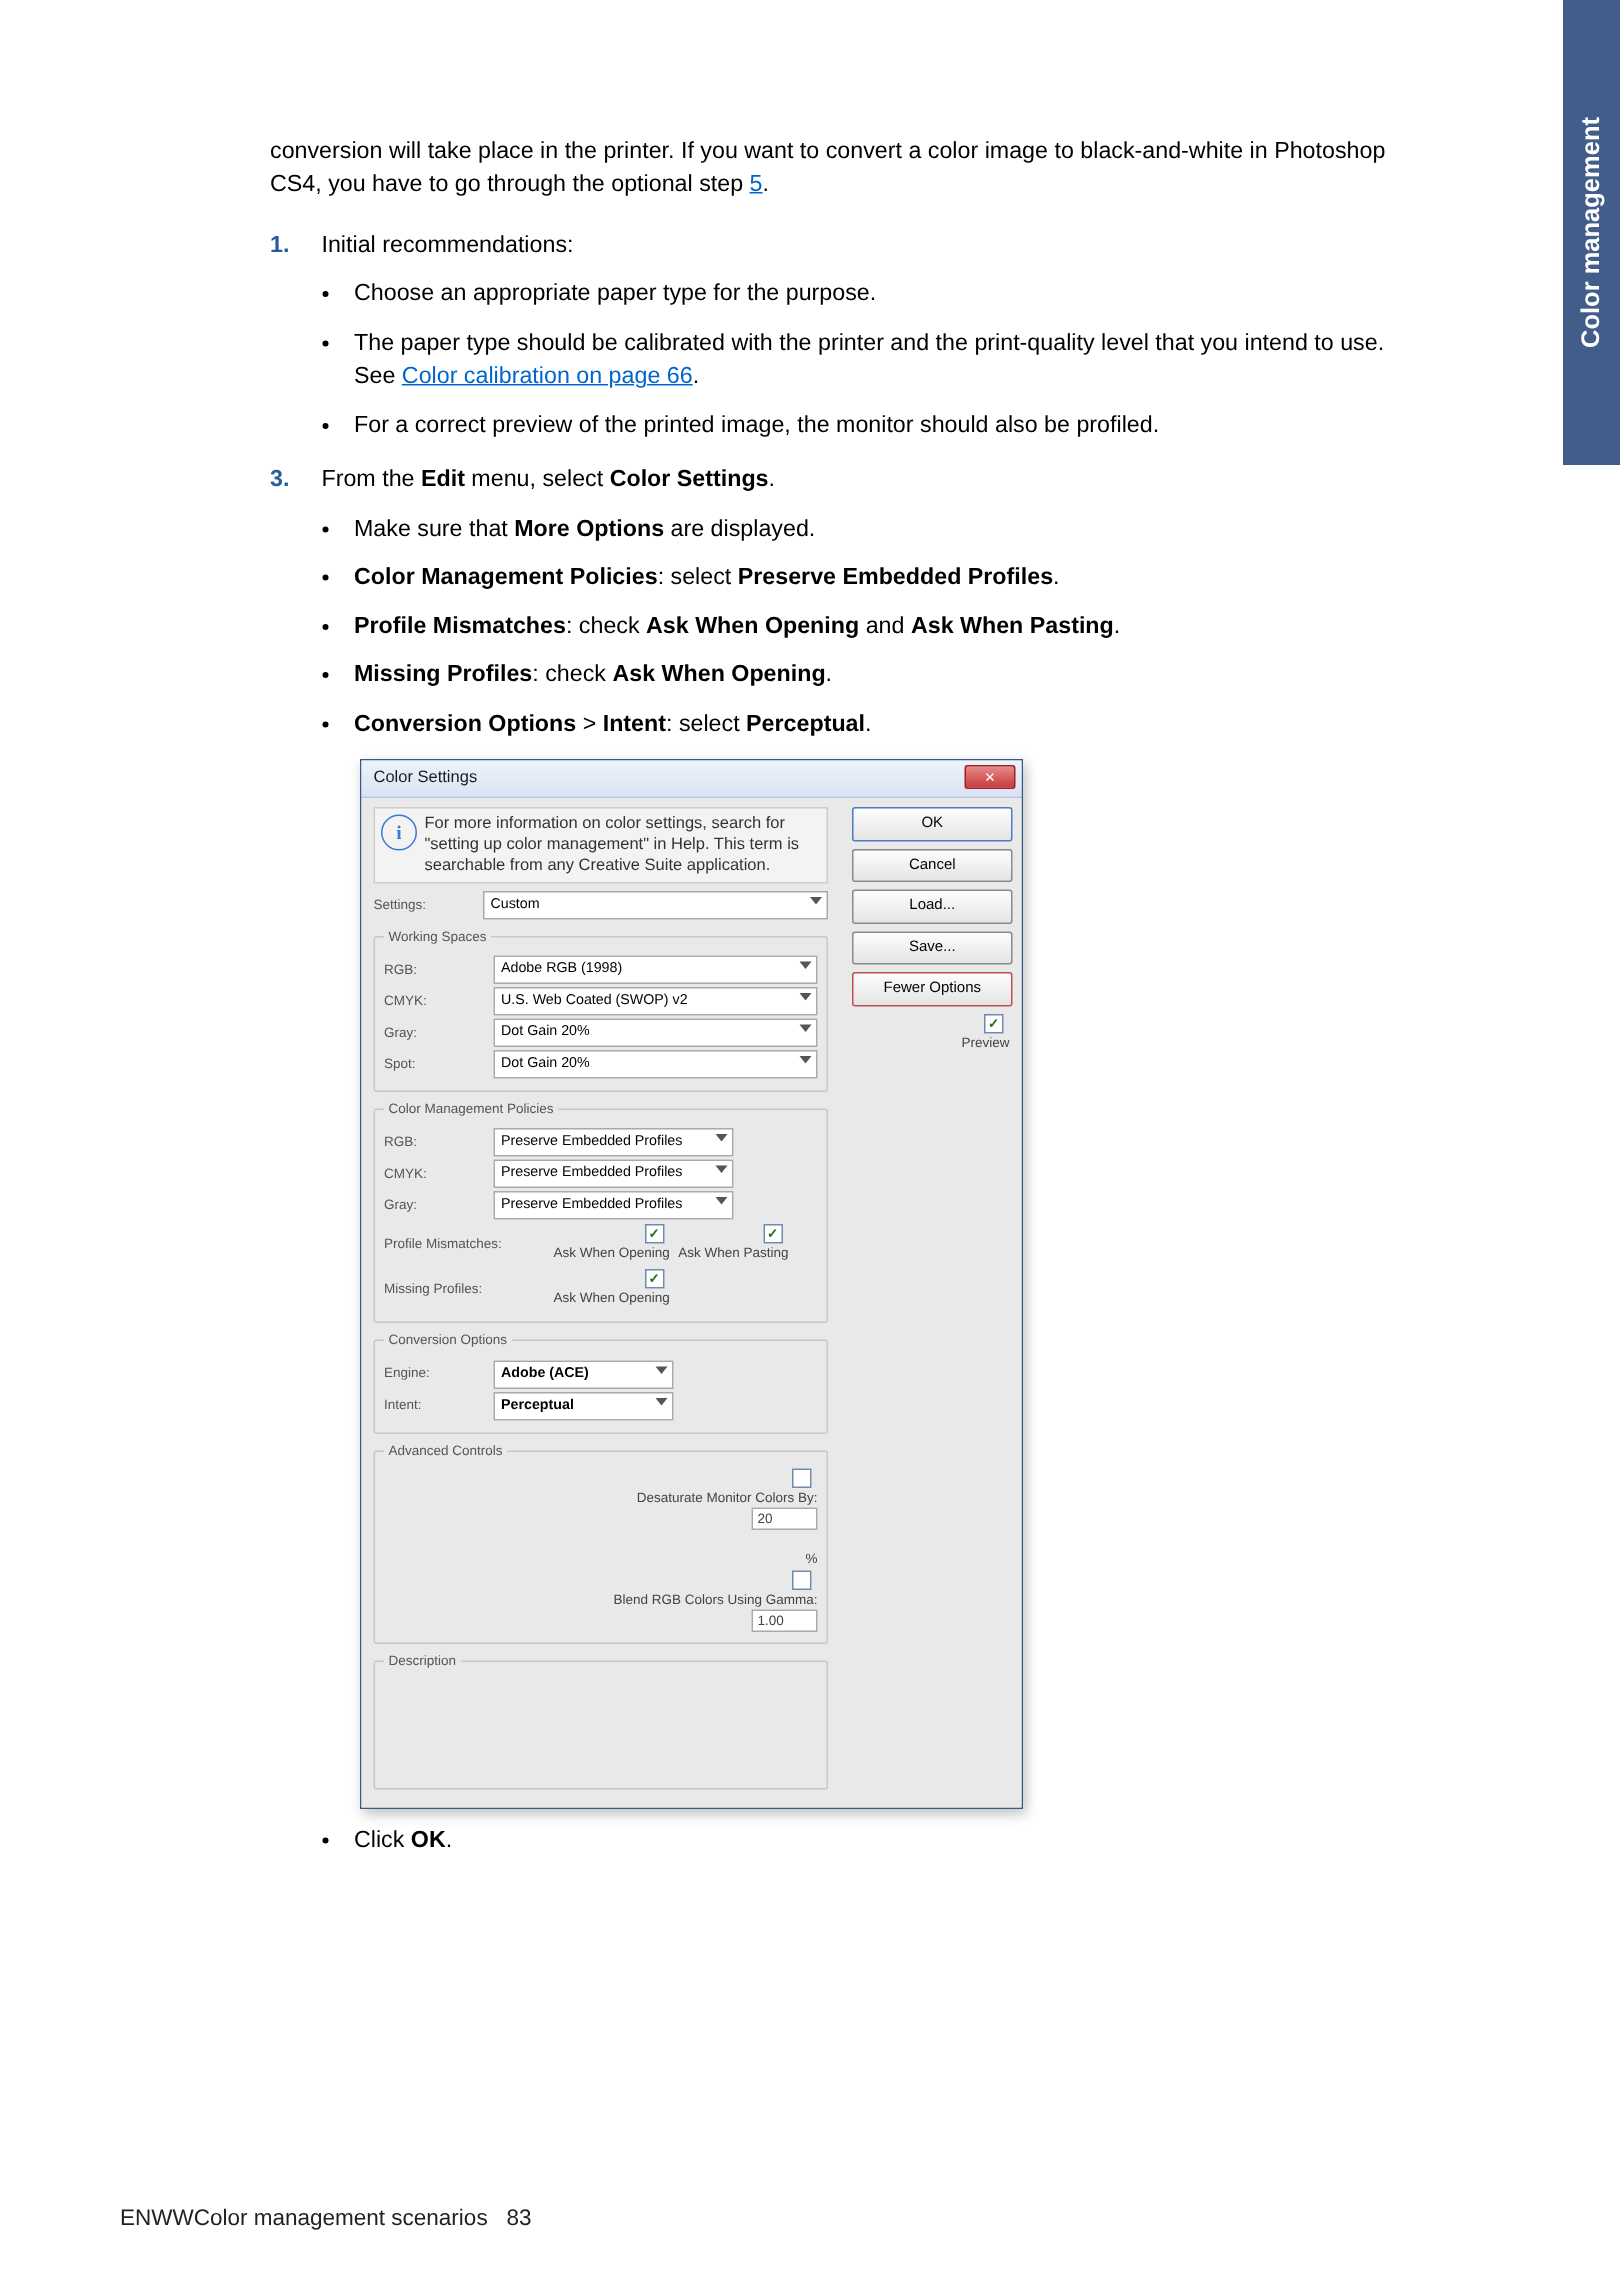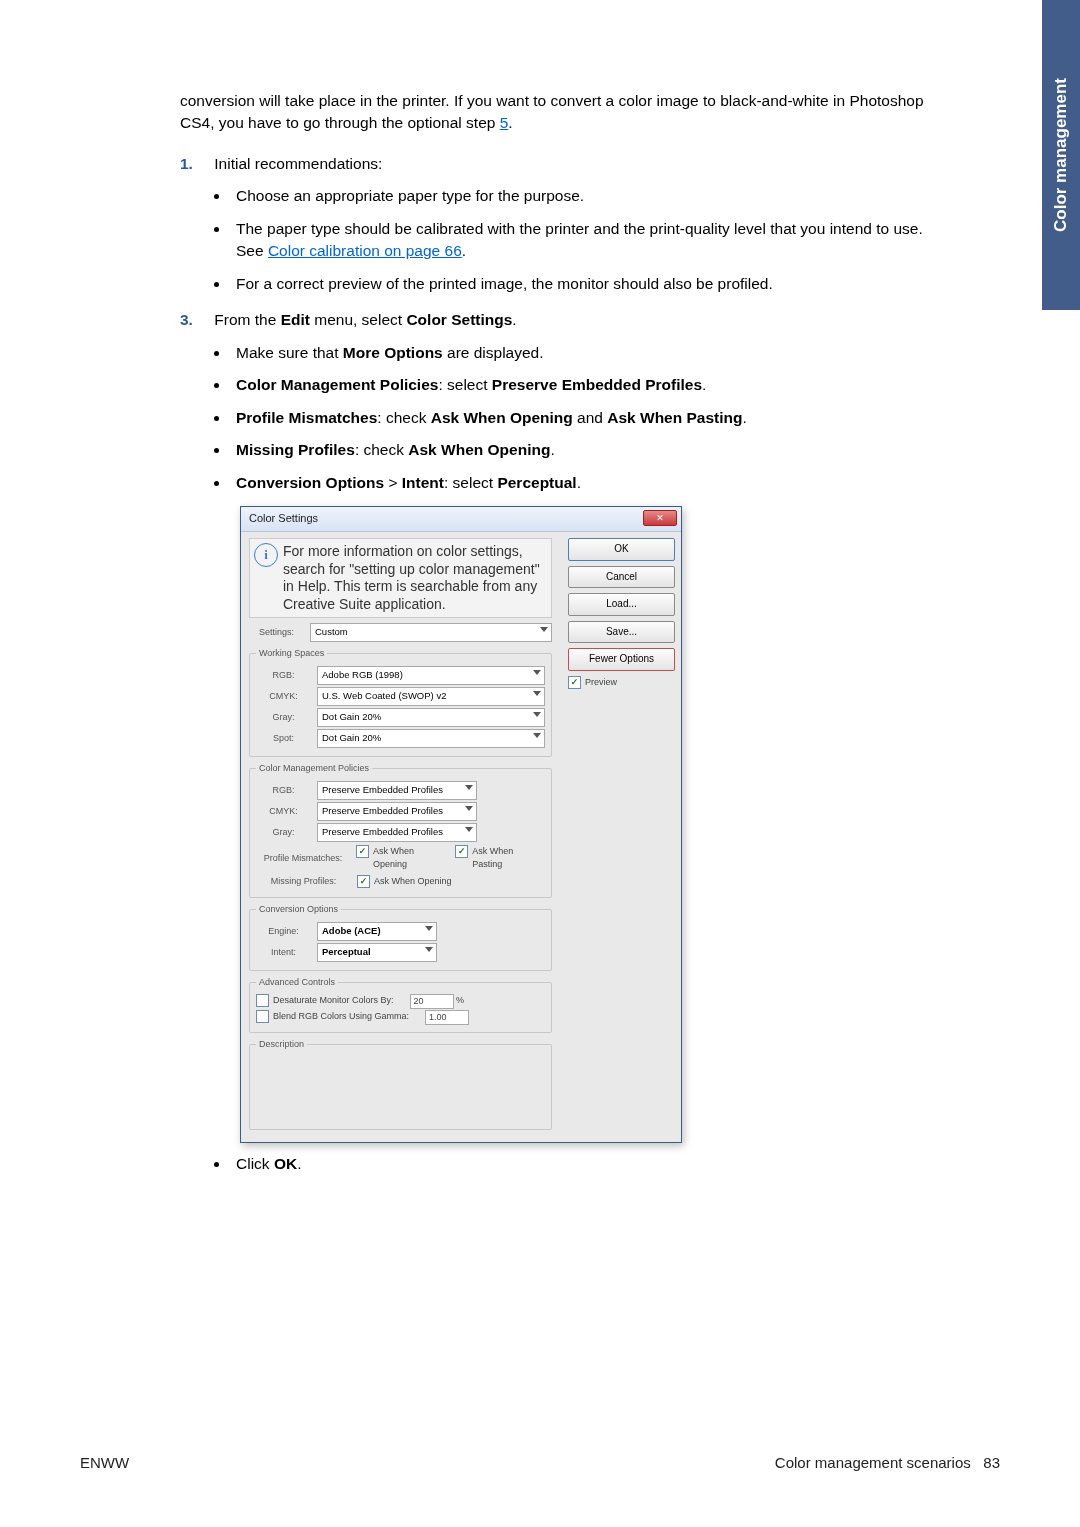--- a/index.html
+++ b/index.html
@@ -106,23 +106,23 @@
     width: 22px; height: 22px;
     border-radius: 50%;
     border: 1.5px solid #3b7ad1;
     color: #3b7ad1;
     display: flex; align-items:center; justify-content:center;
     font-weight: bold; font-size: 13px;
     margin-right: 5px;
     font-family: Georgia, serif;
     flex: none;
   }
-  .cs-info-text { font-size: 14px; line-height: 1.25; color: #333;}
+  .cs-info-text { font-size: 11px; line-height: 1.25; color: #333;}
   .cs-row { display: flex; align-items: center; margin: 2px 0; }
-  .cs-row .lbl { width: 55px; text-align: center; font-size: 9px; color: #555; padding-right: 6px;}
+  .cs-row .lbl { width: 55px; text-align: left; font-size: 9px; color: #555; padding-right: 18px;}
   .cs-row .lbl.w80 { width: 95px; }
   .cs-select {
     flex: 1;
     border: 1px solid #a9a9a9;
     background: #fff;
     padding: 1px 4px;
     font-size: 9.5px;
     height: 15px;
     display: flex; align-items:flex-start;
     position: relative;
@@ -136,21 +136,21 @@
     border-right: 4px solid transparent;
     border-top: 5px solid #555;
   }
   fieldset.cs-group {
     border: 1px solid #c8c8c8;
     border-radius: 2px;
     margin: 5px 0 2px 0;
     padding: 4px 6px 6px 6px;
   }
   fieldset.cs-group legend { font-size: 9px; color: #555; padding: 0 3px;}
-  .cs-chk { display: flex; align-items: flex-start; font-size: 9px; color: #444; margin: 1px 0;}
+  .cs-chk { display: flex; align-items: flex-end; font-size: 9px; color: #444; margin: 1px 0; flex-direction: column;}
   .cs-chk .box {
     width: 11px; height: 11px; border: 1px solid #6e8aad;
     background: #fff; margin-right: 4px;
     display:flex; align-items:center; justify-content:center;
     font-size: 9px; color: #2a6d2a;
   }
   .cs-chk .box.checked::after { content:"✓"; font-weight:bold; }
   .cs-num {
     width: 36px; height: 13px; border: 1px solid #a9a9a9;
     background: #fff; font-size: 9px; padding: 0 3px;
@@ -167,25 +167,25 @@
     margin-bottom: 5px;
     border-radius: 2px;
   }
   .cs-btn.primary { border: 1px solid #4a7dc4; }
   .cs-btn.red-border { border: 1px solid #c05050; color:#000;}
   .cs-desc {
     min-height: 80px;
   }
   .footer {
     position: absolute;
-    bottom: 56px;
+    bottom: 40px;
     left: 80px;
     right: 80px;
     display: flex;
-    justify-content: space-between;
+    justify-content: flex-start;
     font-size: 15px;
     color: #222;
   }
 </style>
 </head>
 <body>
 
 <div class="side-tab">Color management</div>
 
 <div class="content">

